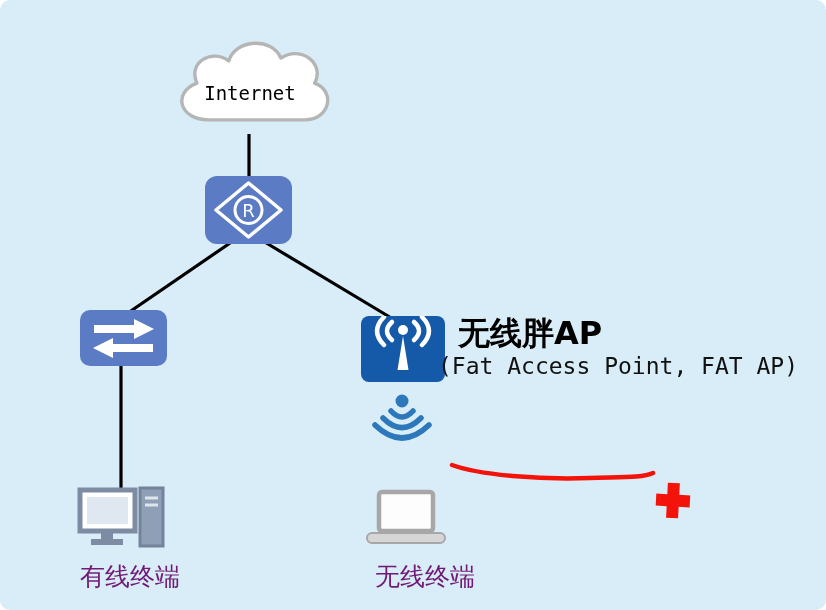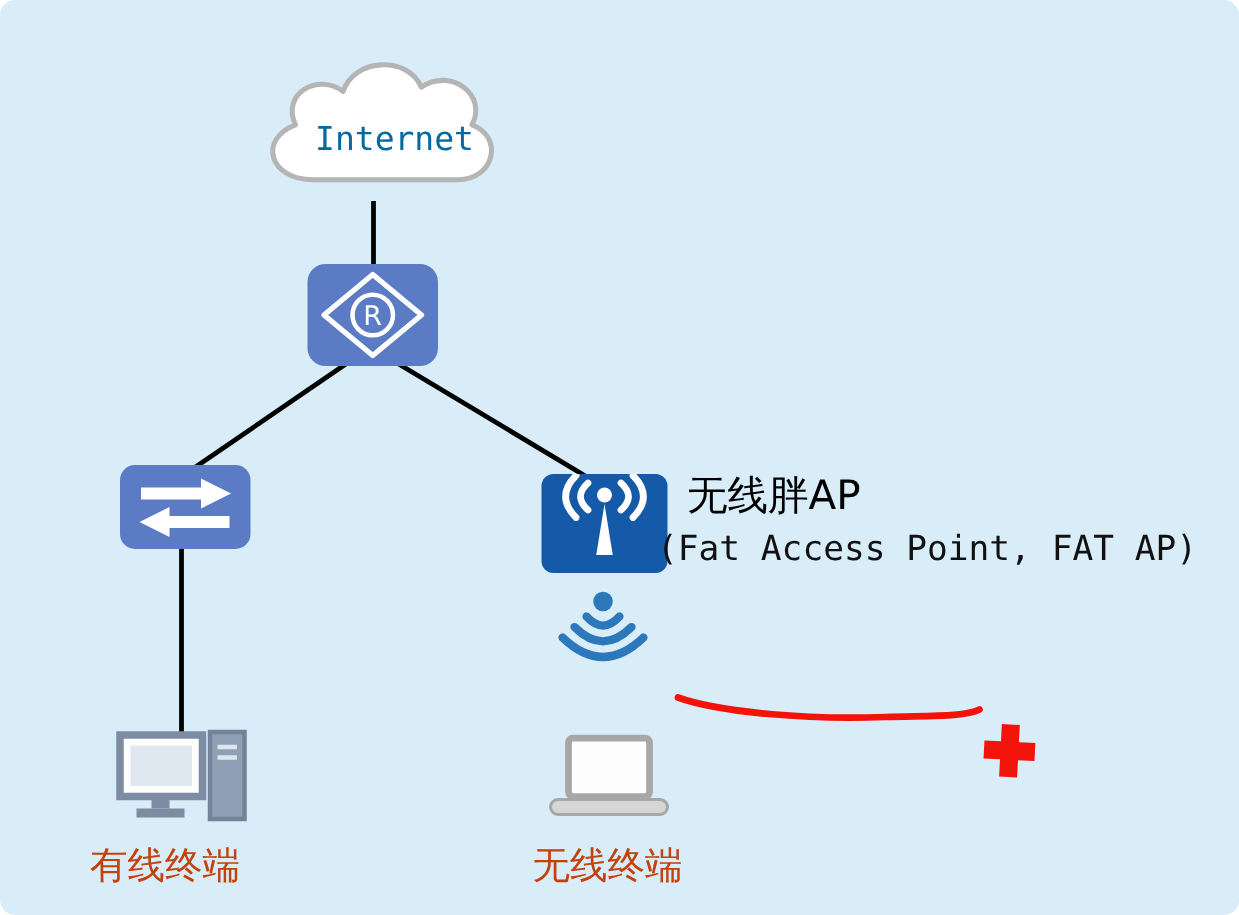--- a/index.html
+++ b/index.html
@@ -15,51 +15,51 @@
   svg { display: block; }
 
   
   #overlay { position: absolute; left: 0; top: 0; z-index: 1; }
 
   .node { position: absolute; z-index: 2; }
 
   
   #cloud { left: 168px; top: 34px; width: 164px; height: 108px; }
   #cloud-label {
-    position: absolute; left: 13px; top: 0; width: 100%; height: 100%;
+    position: absolute; left: 0; top: 0; width: 100%; height: 100%;
     display: flex; align-items: center; justify-content: center;
     padding-top: 10px; box-sizing: border-box;
     font-family: "DejaVu Sans Mono", "Liberation Mono", monospace;
-    font-size: 22px; color: #0369a1; letter-spacing: 0px;
+    font-size: 19px; color: #000000; letter-spacing: 0px;
   }
 
   
   #router { left: 205px; top: 176px; width: 87px; height: 68px;
             background: #5b7cc4; border-radius: 12px; }
   #switch { left: 80px; top: 310px; width: 87px; height: 56px;
             background: #5b7cc4; border-radius: 10px; }
   #ap     { left: 361px; top: 316px; width: 84px; height: 66px;
             background: #155aa8; border-radius: 8px; }
 
   #wifi   { left: 369px; top: 392px; width: 66px; height: 62px; }
 
   #pc     { left: 76px;  top: 486px; width: 90px; height: 68px; }
   #laptop { left: 362px; top: 489px; width: 88px; height: 58px; }
 
   
   .cn-label {
     position: absolute; z-index: 2;
-    font-size: 25px; color: #c2410c; text-align: center; width: 140px; font-family: Liberation Serif, serif;
+    font-size: 25px; color: #701a75; text-align: right; width: 140px; font-family: Liberation Serif, serif;
   }
   #wired-label    { left: 40px;  top: 560px; }
   #wireless-label { left: 335px; top: 560px; }
 
   #ap-title {
     position: absolute; z-index: 2; left: 458px; top: 312px;
-    font-size: 27px; font-weight: normal; color: #000;
+    font-size: 32px; font-weight: bold; color: #000;
   }
   #ap-subtitle {
     position: absolute; z-index: 2; left: 438px; top: 353px;
     font-family: "DejaVu Sans Mono", "Liberation Mono", monospace;
     font-size: 23px; color: #111; white-space: nowrap;
   }
   #wlan-label {
     position: absolute; z-index: 2; left: 458px; top: 425px;
     font-family: "DejaVu Sans Mono", "Liberation Mono", monospace;
     font-size: 25px; color: #111; white-space: nowrap;

